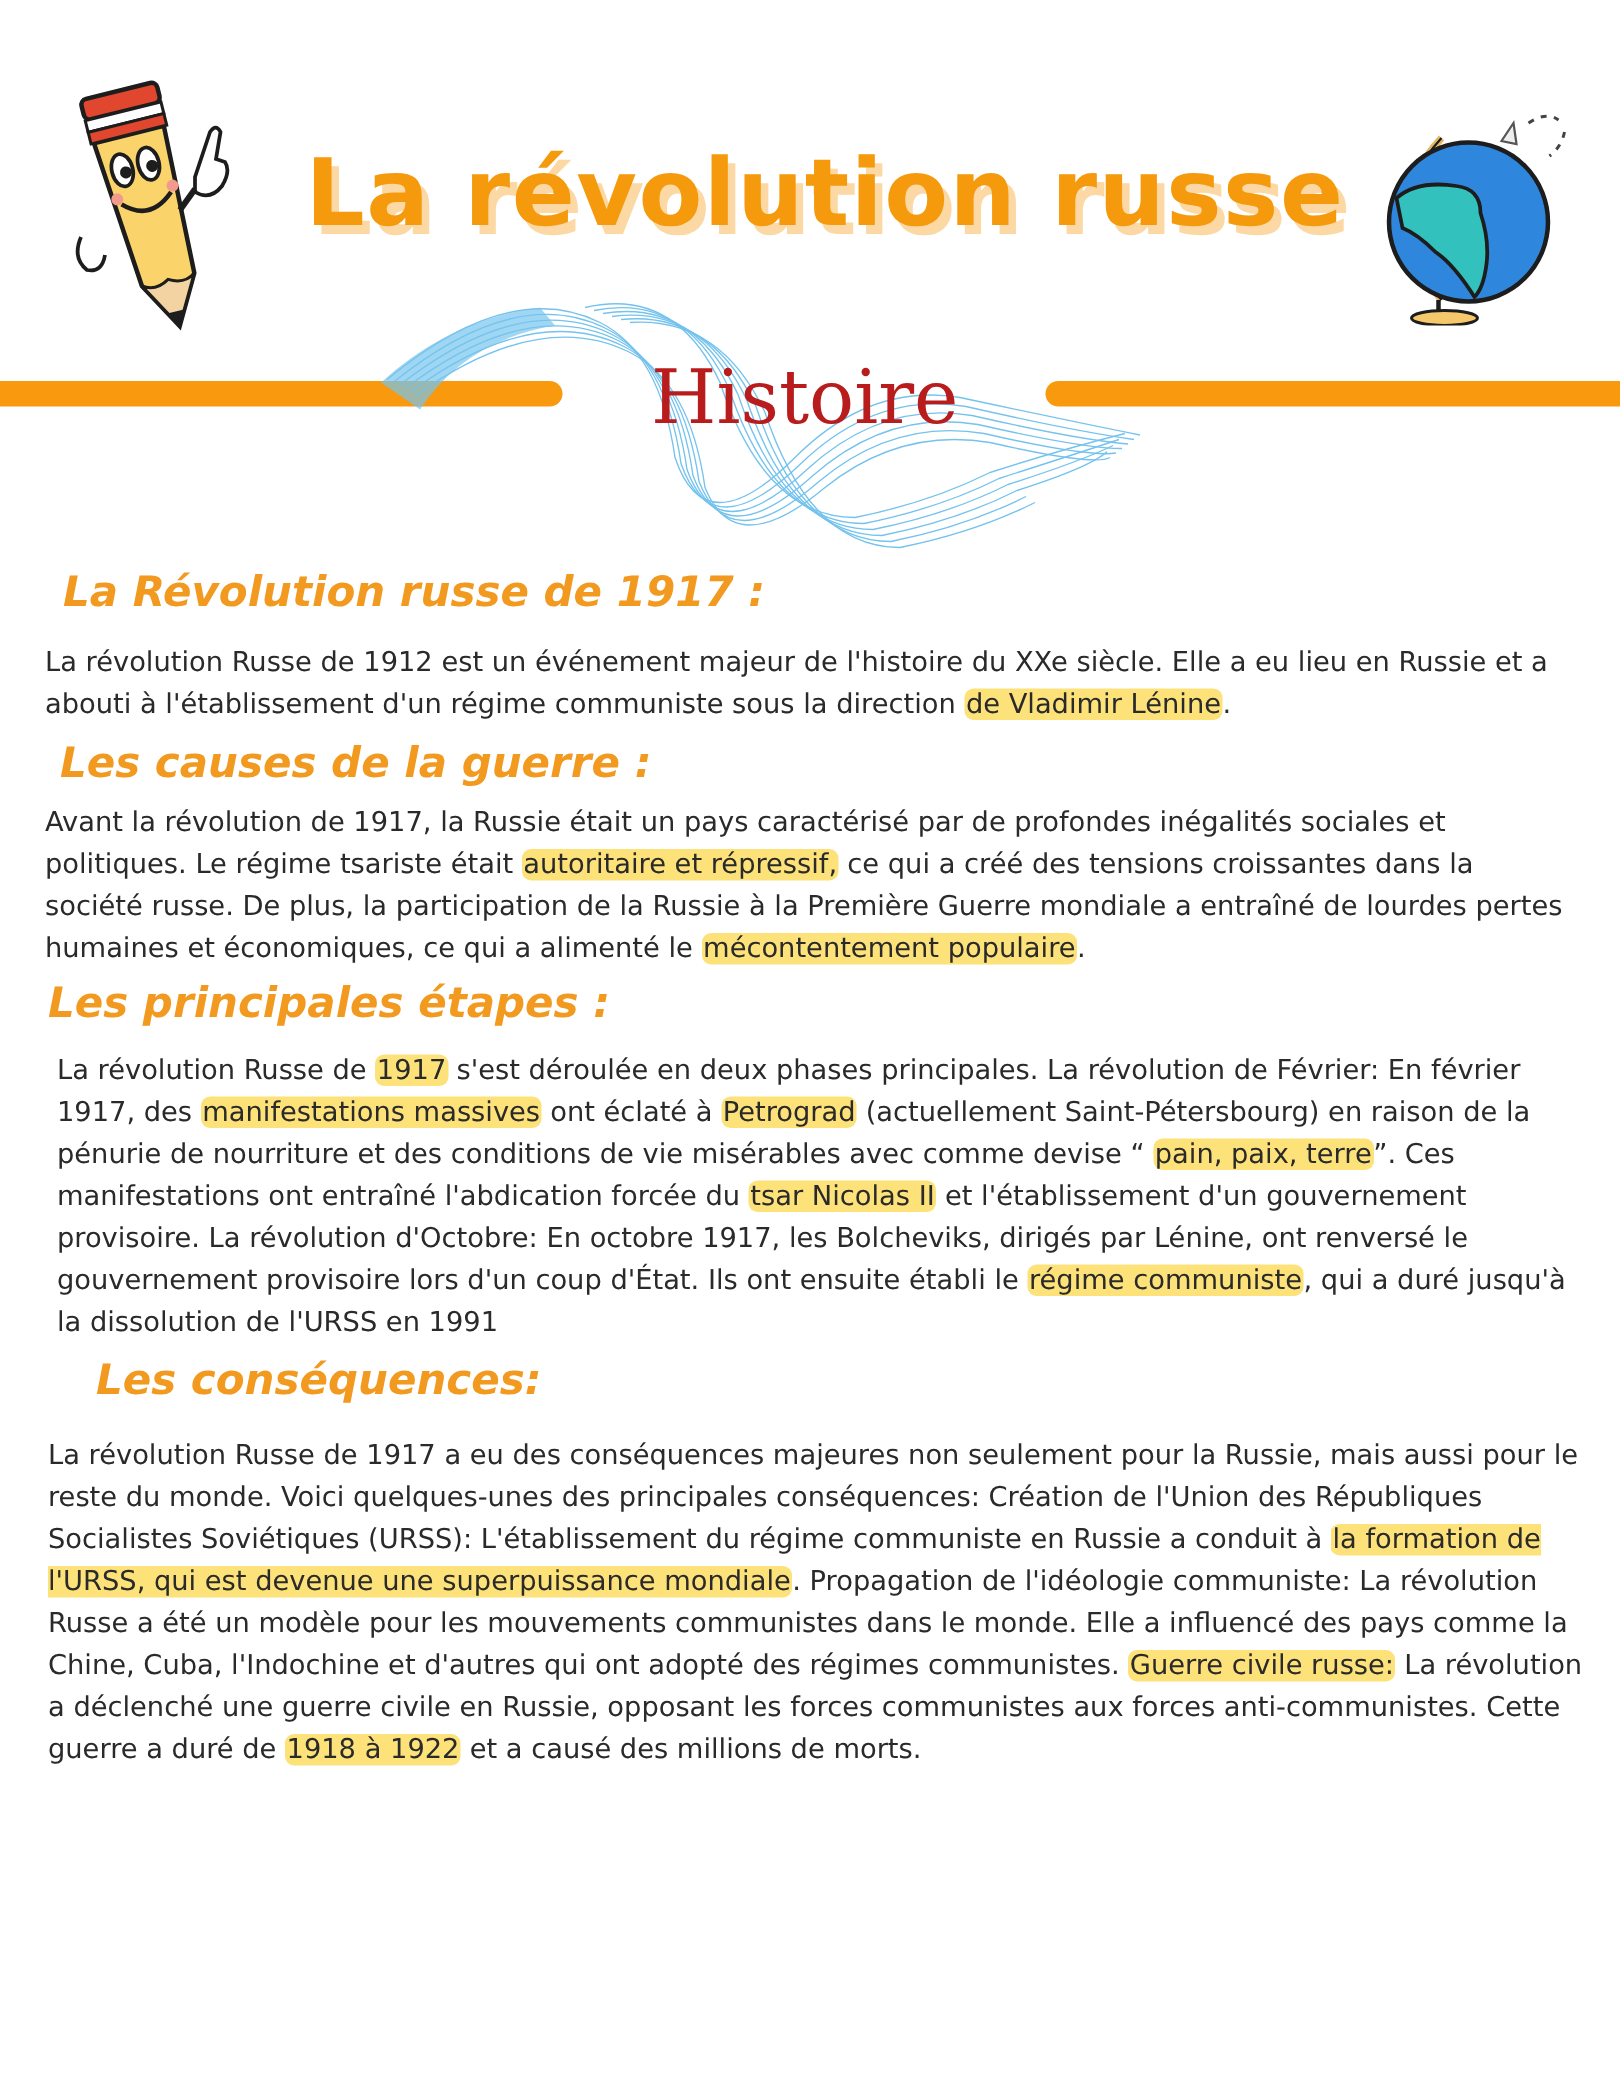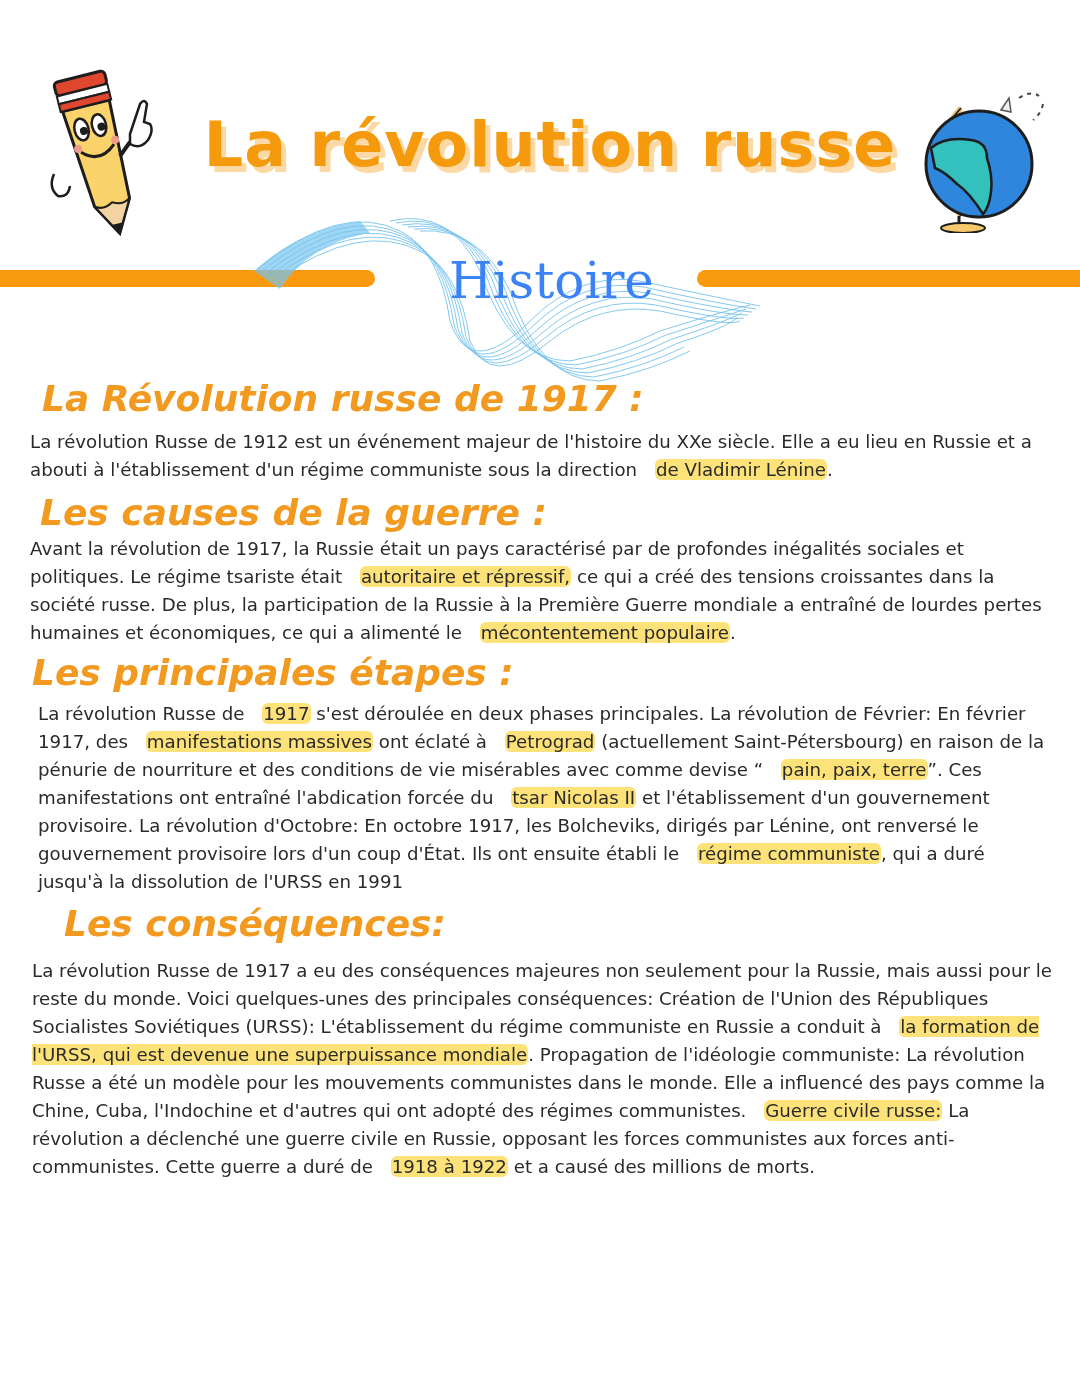--- a/index.html
+++ b/index.html
@@ -1,39 +1,39 @@
 <!DOCTYPE html>
 <html><head>
   <meta charset="utf-8">
   <style>
     html, body { margin: 0; padding: 0; background: #ffffff; }
     body { width: 1080px; height: 1397px; position: relative; overflow: hidden; font-family: "Liberation Sans", "DejaVu Sans", sans-serif; color: #2a2a2a; }
-    .header { position: absolute; left: 0; top: 0; width: 1080px; height: 380px; margin-top: 16px; }
+    .header { position: absolute; left: 0; top: 0; width: 1080px; height: 380px; }
     .title {
       position: absolute; left: 0; top: 92px; width: 1100px; text-align: center;
       font-family: "DejaVu Sans", sans-serif; font-weight: bold; font-size: 62px; letter-spacing: 1px;
       color: #f59a0c; text-shadow: 5px 6px 0 #fcd9a4;
     }
     .pencil { position: absolute; left: 44px; top: 48px; width: 110px; height: 180px; }
     .globe { position: absolute; left: 915px; top: 72px; width: 140px; height: 145px; }
     .bar-left { position: absolute; left: -10px; top: 254px; width: 385px; height: 17px; background: #f8990e; border-radius: 9px; }
     .bar-right { position: absolute; left: 697px; top: 254px; width: 400px; height: 17px; background: #f8990e; border-radius: 9px; }
     .wave { position: absolute; left: 240px; top: 195px; width: 540px; height: 185px; }
     .subtitle {
-      position: absolute; left: 449px; top: 236px; font-family: "DejaVu Serif", serif; font-size: 50px;
-      color: #3b82f6; letter-spacing: 0px; font-weight: normal;
+      position: absolute; left: 434px; top: 236px; font-family: "DejaVu Serif", serif; font-size: 50px;
+      color: #b91c1c; letter-spacing: 0px; font-weight: normal;
     }
     .section-title {
       position: absolute; font-family: "DejaVu Sans", sans-serif; font-weight: bold; font-style: italic;
-      color: #f29a1f; font-size: 36px;
+      color: #f29a1f; font-size: 28px;
     }
     .para {
       position: absolute; font-family: "DejaVu Sans", sans-serif; font-size: 18.2px; line-height: 28px; color: #2a2a2a;
     }
-    .hl { background: #fde27a; border-radius: 6px; padding: 0 1px; margin-left: 12px; }
+    .hl { background: #fde27a; border-radius: 6px; padding: 0 1px; }
   </style>
 </head>
 <body>
 
 <div class="header">
 
   <svg class="pencil" viewBox="0 0 110 180">
     <g transform="rotate(-14 55 90)">
       <path d="M30 40 L78 40 L74 140 L56 172 L38 140 Z" fill="#fbd36b" stroke="#1d1d1d" stroke-width="3"></path>
       <path d="M38 140 L56 172 L74 140 Q66 146 56 140 Q46 146 38 140 Z" fill="#f3d3a2" stroke="#1d1d1d" stroke-width="2"></path>

